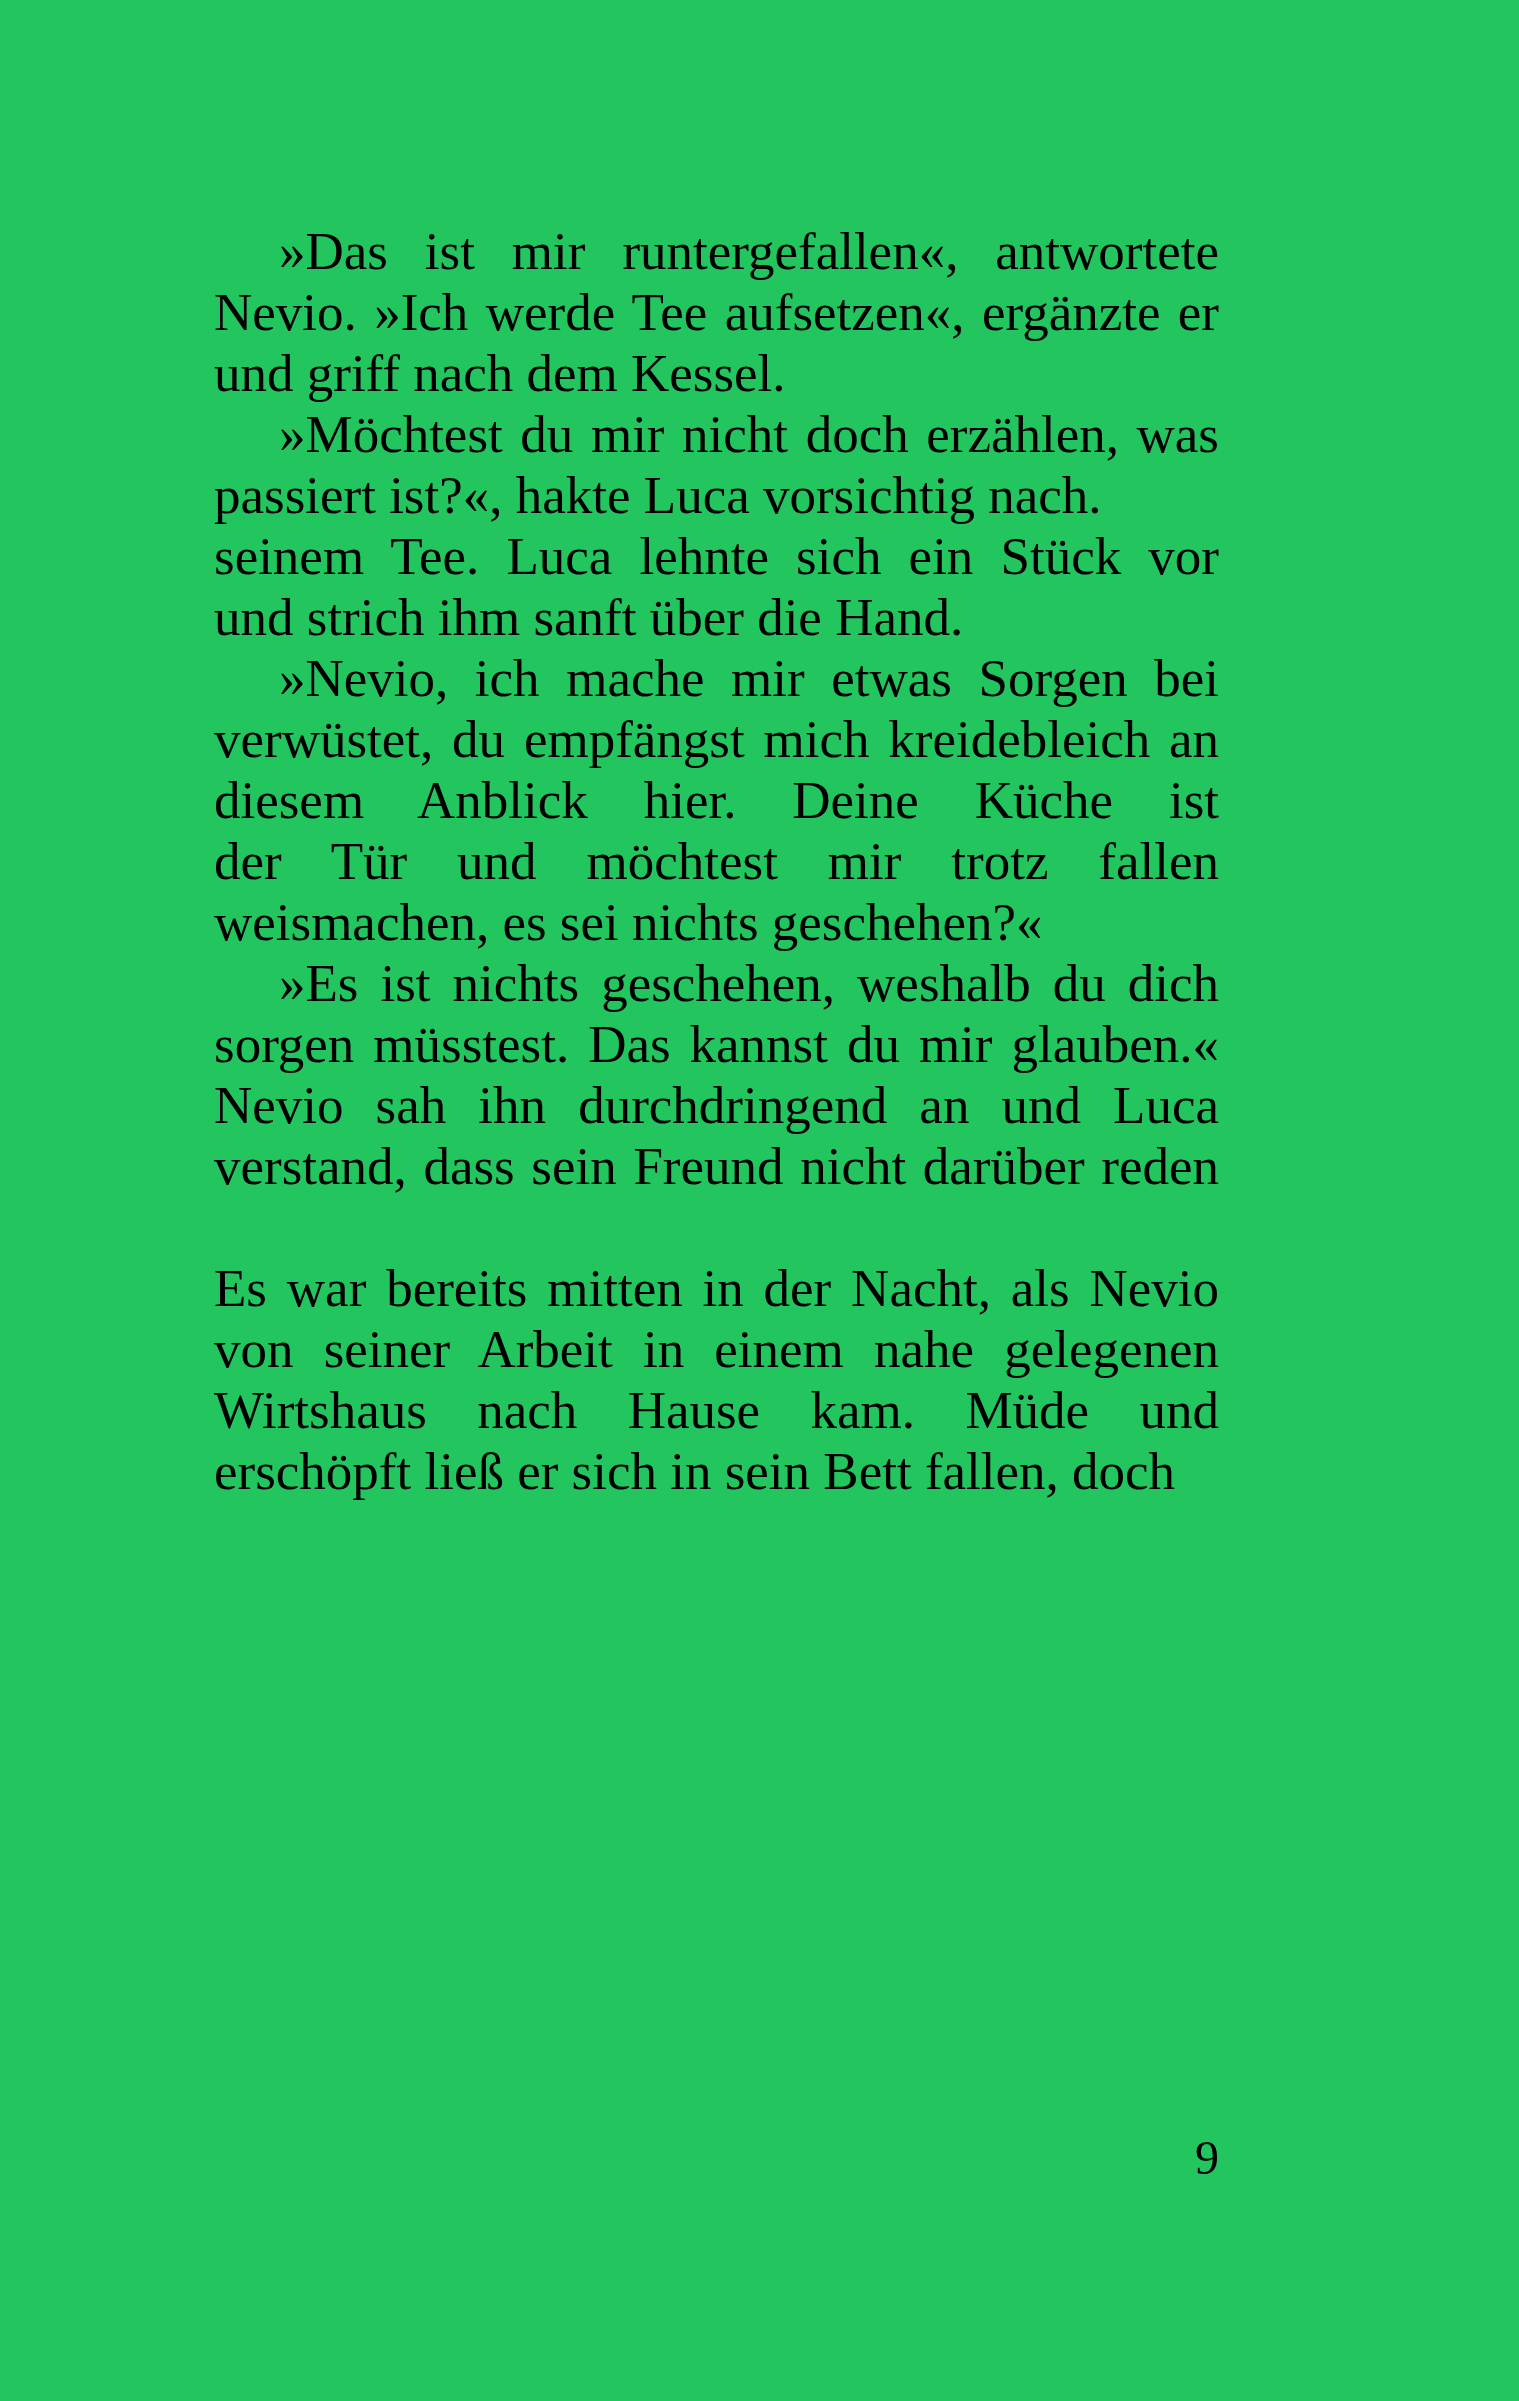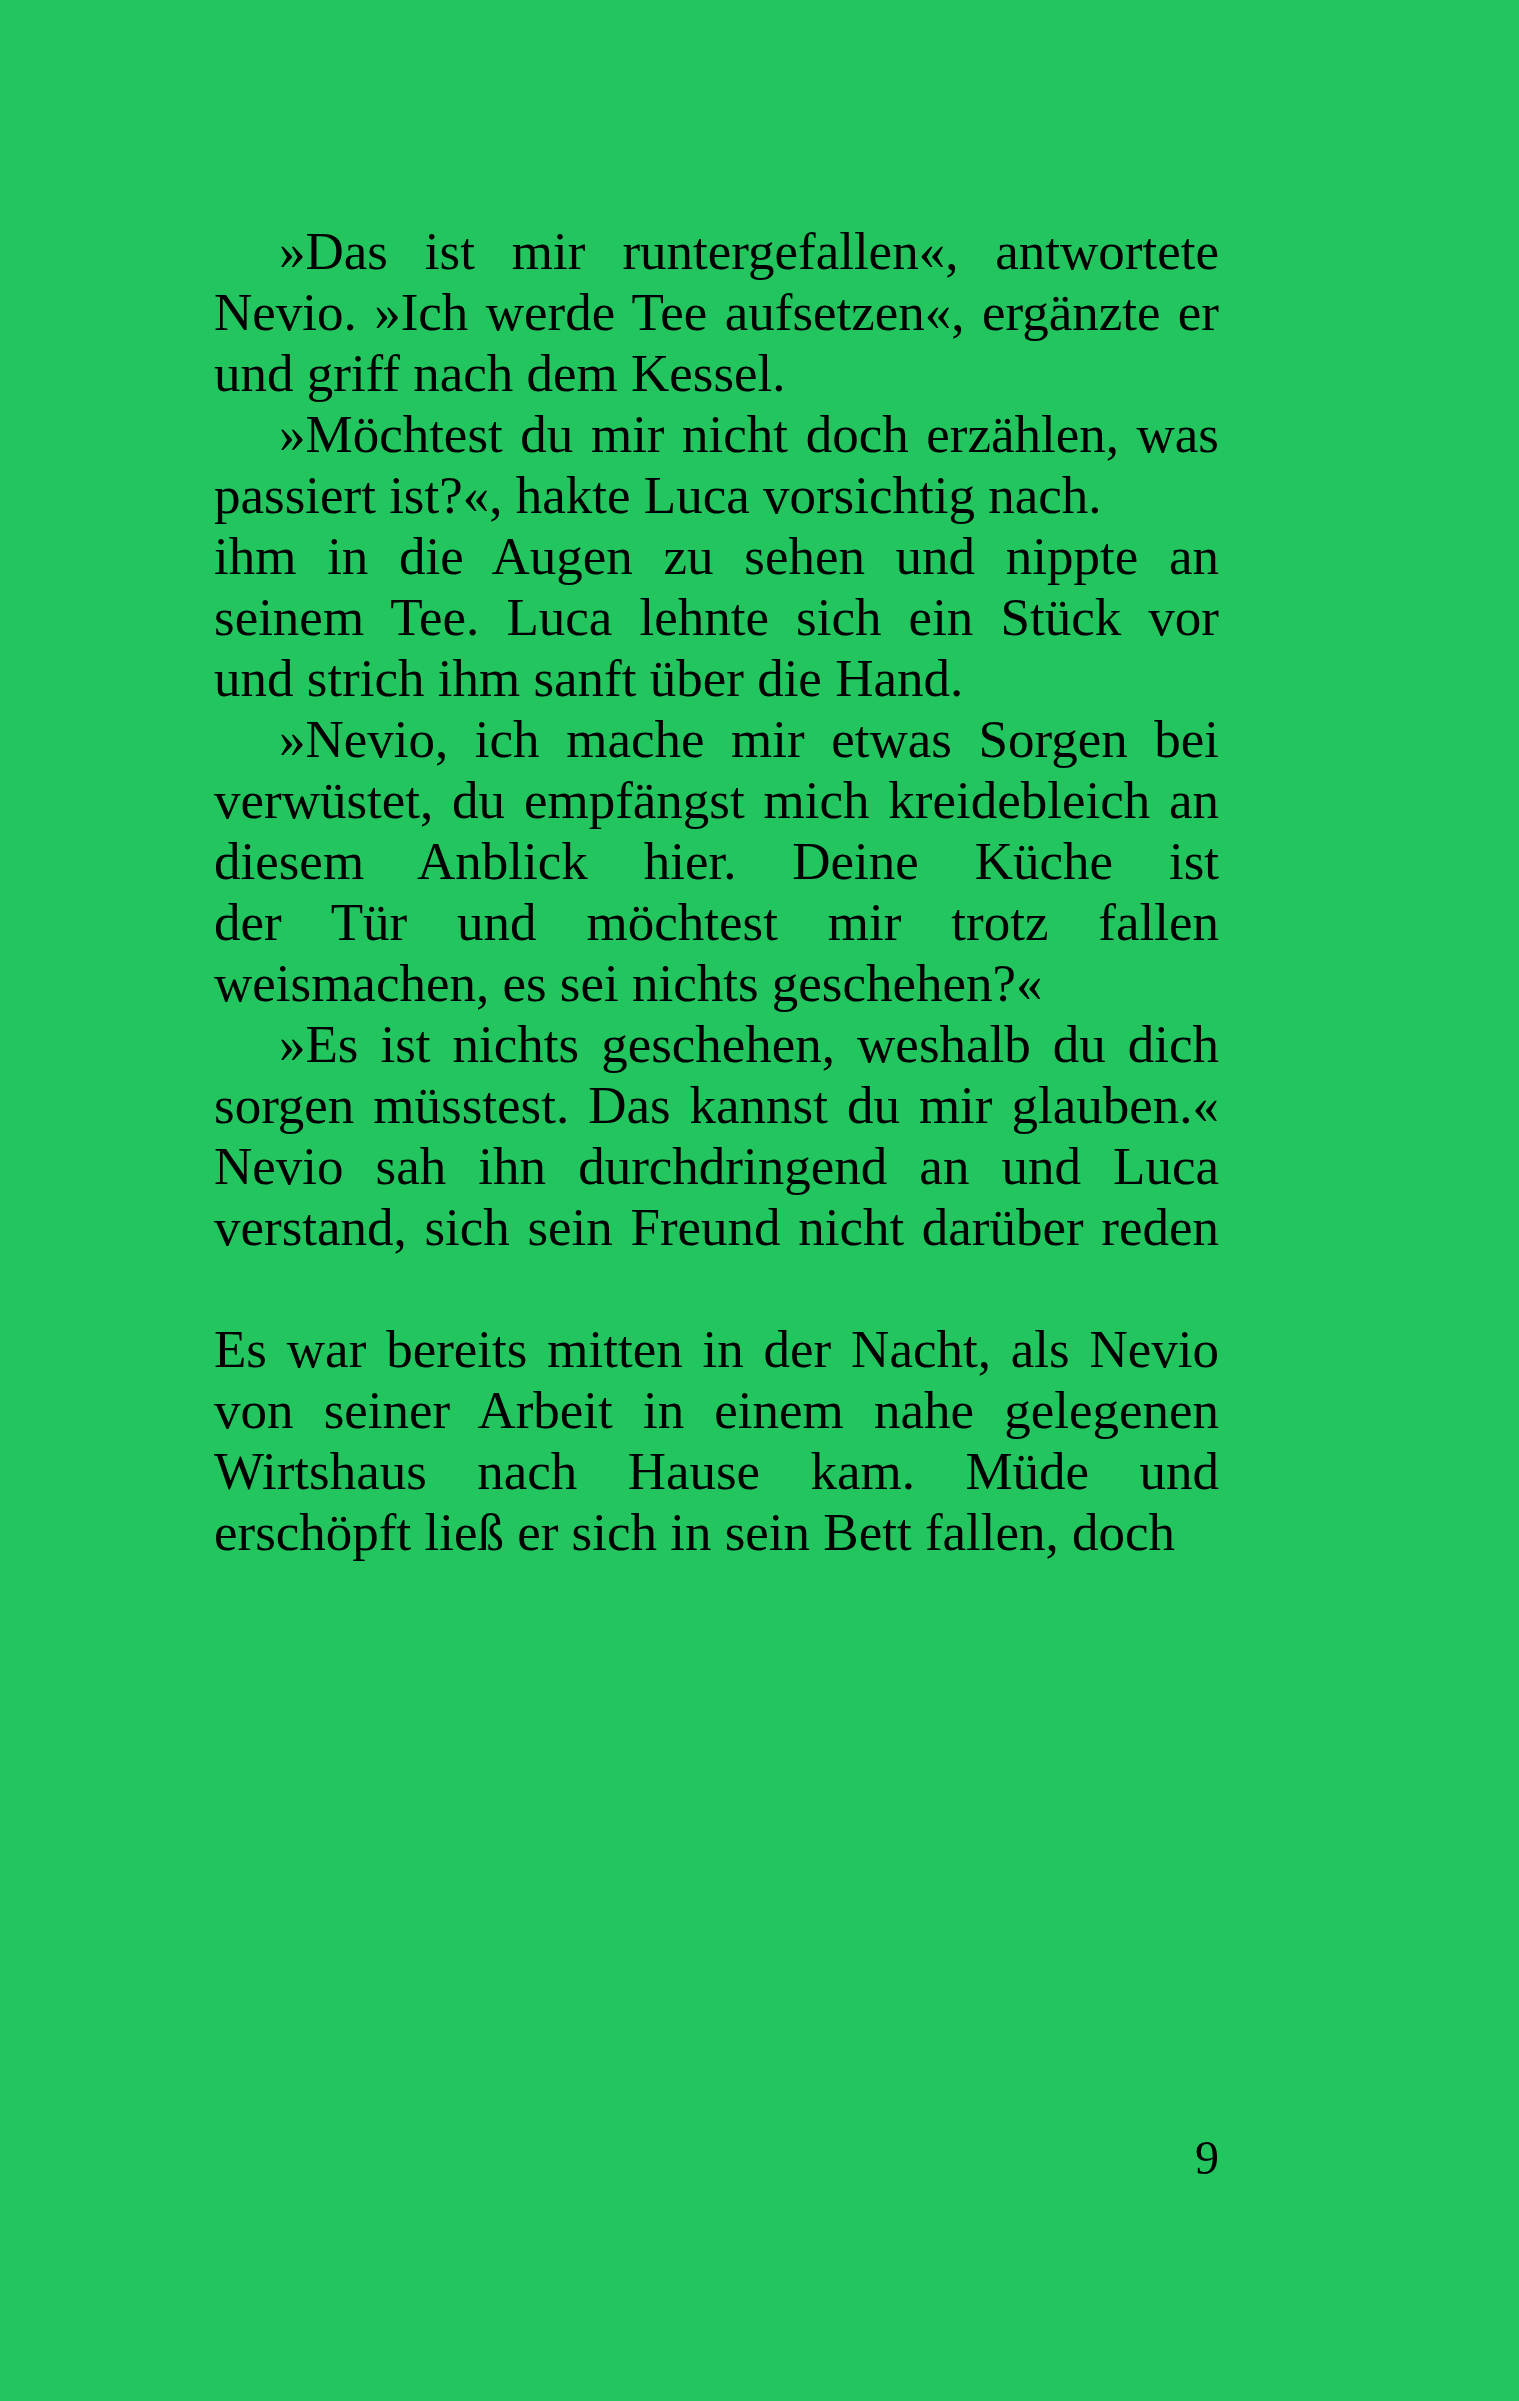--- a/index.html
+++ b/index.html
@@ -63,36 +63,35 @@
       <div class="para">
         <div class="line indent">»Das ist mir runtergefallen«, antwortete</div>
         <div class="line">Nevio. »Ich werde Tee aufsetzen«, ergänzte er</div>
         <div class="line last">und griff nach dem Kessel.</div>
       </div>
       <div class="para">
         <div class="line indent">»Möchtest du mir nicht doch erzählen, was</div>
         <div class="line last">passiert ist?«, hakte Luca vorsichtig nach.</div>
       </div>
       <div class="para">
-        <div class="line">ihm in die Augen zu sehen und nippte an</div>
         <div class="line">seinem Tee. Luca lehnte sich ein Stück vor</div>
         <div class="line last">und strich ihm sanft über die Hand.</div>
       </div>
       <div class="para">
         <div class="line indent">»Nevio, ich mache mir etwas Sorgen bei</div>
         <div class="line">verwüstet, du empfängst mich kreidebleich an</div>
         <div class="line">diesem Anblick hier. Deine Küche ist</div>
         <div class="line">der Tür und möchtest mir trotz fallen</div>
         <div class="line last">weismachen, es sei nichts geschehen?«</div>
       </div>
       <div class="para">
         <div class="line indent">»Es ist nichts geschehen, weshalb du dich</div>
         <div class="line">sorgen müsstest. Das kannst du mir glauben.«</div>
         <div class="line">Nevio sah ihn durchdringend an und Luca</div>
-        <div class="line">verstand, sich sein Freund nicht darüber reden</div>
+        <div class="line">verstand, dass sein Freund nicht darüber reden</div>
       </div>
       <div class="para scene-start">
         <div class="line">Es war bereits mitten in der Nacht, als Nevio</div>
         <div class="line">von seiner Arbeit in einem nahe gelegenen</div>
         <div class="line">Wirtshaus nach Hause kam. Müde und</div>
         <div class="line last">erschöpft ließ er sich in sein Bett fallen, doch</div>
       </div>
     </main>
   <div class="page-number" style="position: absolute; left: 214px; width: 1005px; top: 2127px;">9</div>
 </div>

